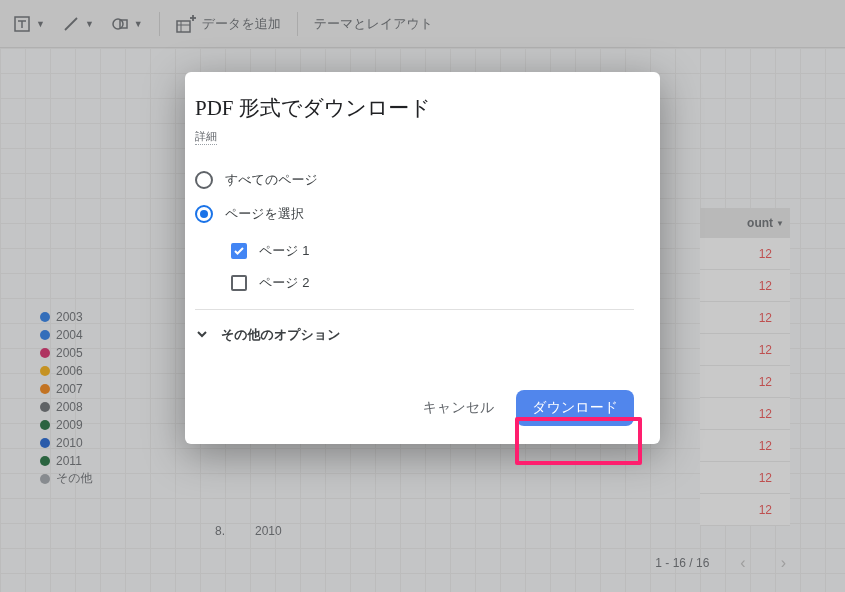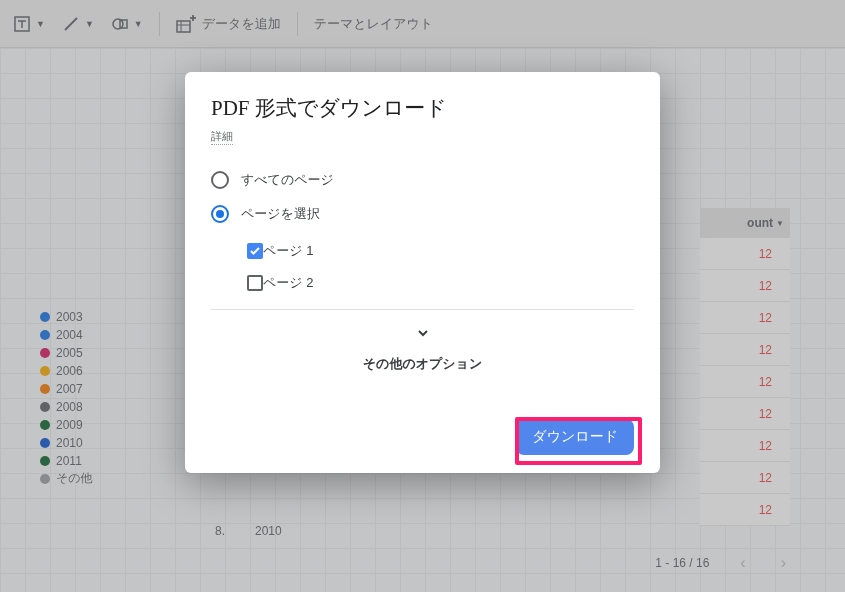--- a/index.html
+++ b/index.html
@@ -152,21 +152,21 @@
 
     
     .dialog {
       position: absolute;
       left: 185px;
       top: 72px;
       width: 475px;
       background: #fff;
       border-radius: 6px;
       box-shadow: 0 10px 40px rgba(0,0,0,0.35);
-      padding: 22px 26px 18px 26px;
+      padding: 22px 26px 18px 10px;
     }
     .dlg-title {
       font-size: 21px;
       font-weight: 400;
       color: #202124;
       font-family: Georgia, "Times New Roman", serif;
       margin-bottom: 6px;
     }
     .dlg-sub {
       font-size: 11px;
@@ -202,20 +202,21 @@
       border-radius: 50%;
     }
     .page-list {
       margin-left: 36px;
       margin-top: 4px;
       margin-bottom: 10px;
     }
     .check-row {
       display: flex;
       align-items: center;
+      gap: 12px;
       padding: 7px 0;
       font-size: 13px;
       color: #3c4043;
       cursor: pointer;
     }
     .checkbox {
       width: 16px; height: 16px;
       border: 2px solid #5f6368;
       border-radius: 2px;
       display: flex; align-items: center; justify-content: center;
@@ -234,21 +235,20 @@
     }
     .expand-row {
       display: flex;
       align-items: center;
       gap: 12px;
       padding: 10px 0;
       font-size: 13px;
       font-weight: 600;
       color: #3c4043;
       cursor: pointer;
-      flex-direction: column;
     }
     .dlg-actions {
       display: flex;
       justify-content: flex-end;
       align-items: center;
       gap: 8px;
       margin-top: 36px;
     }
     .btn-text {
       padding: 9px 14px;
@@ -450,19 +450,20 @@
   <div class="expand-row">
     <span>
       <svg width="14" height="14" viewBox="0 0 14 14">
           <path d="M3 5 l4 4 l4 -4" stroke="#3c4043" stroke-width="2" fill="none"></path>
         </svg>
     </span>
     <span>その他のオプション</span>
   </div>
 
   <div class="dlg-actions">
+    <div class="btn-text">キャンセル</div>
     <div style="position:relative;">
       <div class="btn-primary">ダウンロード</div>
     </div>
   </div>
 
   <div class="highlight-ring" style="left:330px; top:345px; width:127px; height:48px;"></div>
 </div>
 
 </body></html>

